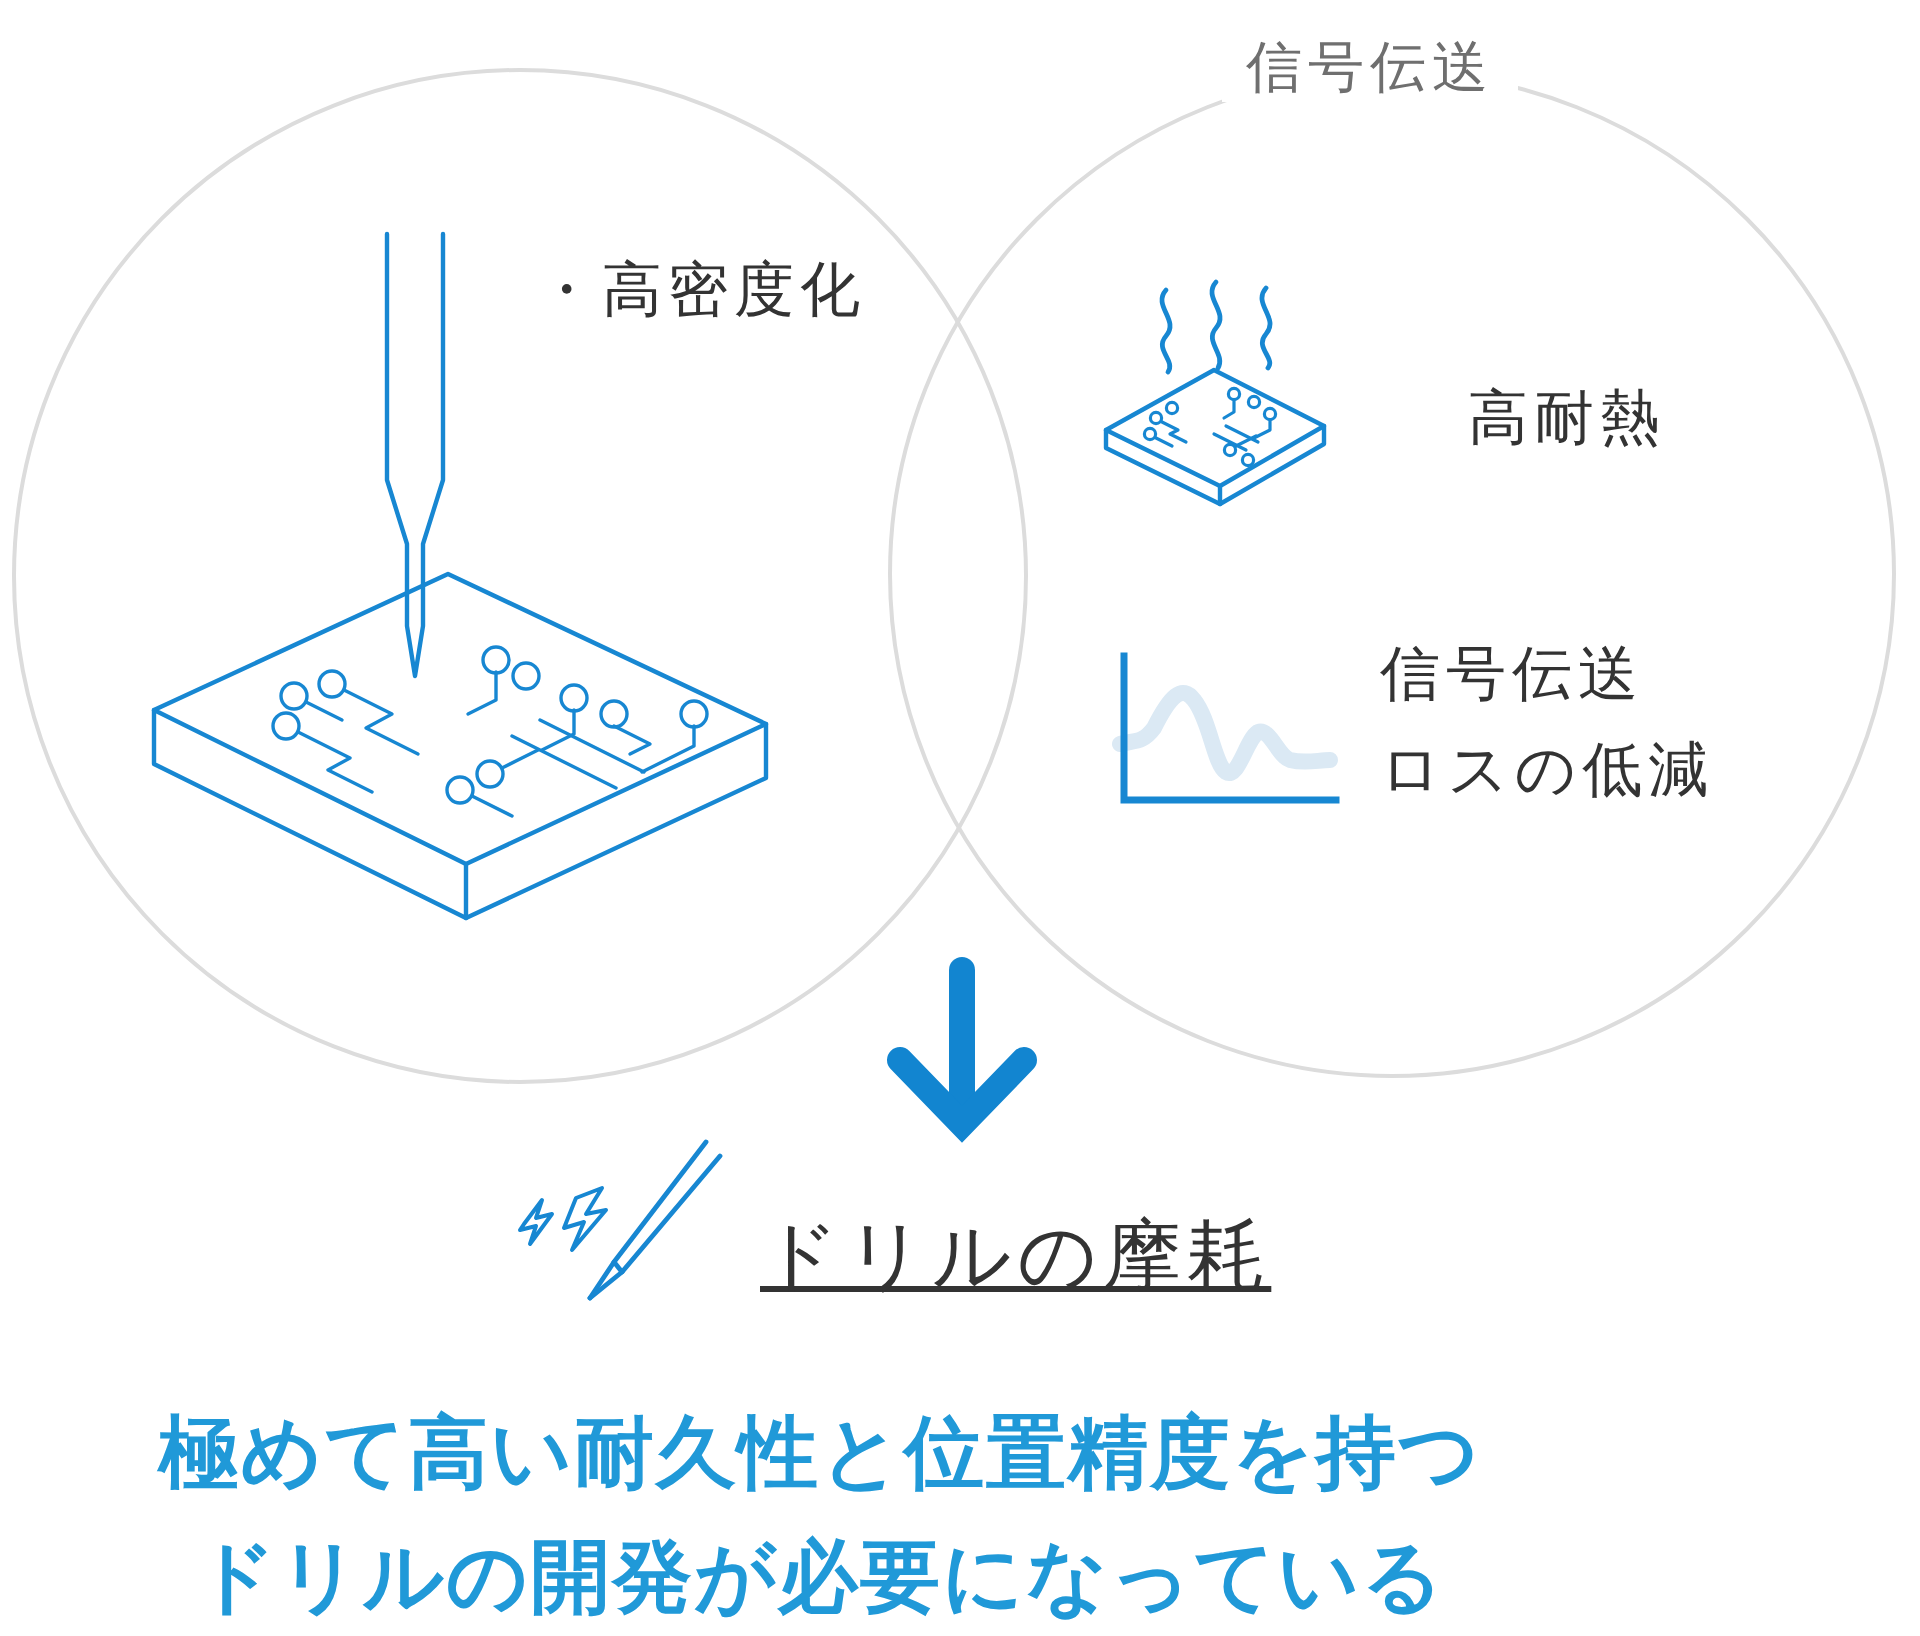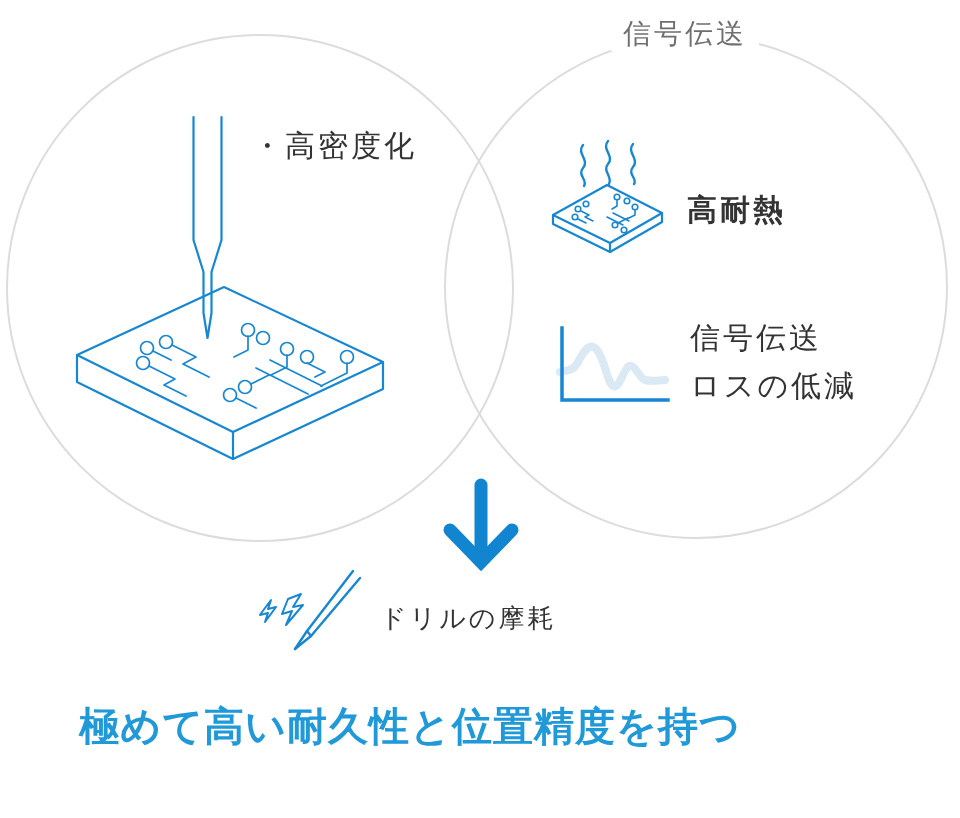--- a/index.html
+++ b/index.html
@@ -22,23 +22,23 @@
   .s-blue-thin{stroke:var(--line-blue);fill:none;stroke-width:1.7;stroke-linecap:round;stroke-linejoin:round;}
   .s-axes{stroke:var(--line-blue);fill:none;stroke-width:3.5;stroke-linecap:square;}
   .s-wave{stroke:var(--wave-light);fill:none;stroke-width:8;stroke-linecap:round;stroke-linejoin:round;}
   .s-arrow{stroke:var(--arrow-blue);fill:none;stroke-width:13;stroke-linecap:round;stroke-linejoin:miter;}
   .circle-title{
     background:var(--bg);color:var(--title-gray);
     font-size:28px;letter-spacing:3px;padding:0 12px;line-height:34px;white-space:nowrap;
   }
   .bullet-list{list-style:none;margin:0;padding:0;color:var(--text-dark);
     font-size:30px;letter-spacing:3px;}
-  .bullet-list li{margin:0 0 23px 0;line-height:32px;white-space:nowrap;}
+  .bullet-list li{margin:0 0 23px 16px;line-height:32px;white-space:nowrap;}
   .item-label{color:var(--text-dark);font-size:30px;letter-spacing:3px;line-height:48px;white-space:pre-line;}
-  .wear-label{color:var(--text-dark);font-size:26px;letter-spacing:3px;white-space:nowrap;}
+  .wear-label{color:var(--text-dark);font-size:39px;letter-spacing:3px;white-space:nowrap;text-decoration:underline;}
   .headline{width:820px;text-align:center;color:var(--headline-blue);
     font-size:40px;font-weight:700;letter-spacing:1px;white-space:nowrap;}
 </style>
 </head>
 <body>
 
 <div class="canvas">
 
   <svg class="abs" style="left:0;top:0;" width="960" height="560" viewBox="0 0 960 560">
     <circle class="s-gray" cx="260" cy="288" r="253"></circle>
@@ -113,21 +113,21 @@
           <circle cx="79" cy="97" r="2.8"></circle>
         <path d="M72,67 v6 l-5,3"></path>
         <path d="M90,77 v5 l-8,4"></path>
         <path d="M73,90 l10,-5"></path>
         <path d="M68,80 l16,8"></path>
         <path d="M62,84 l16,8"></path>
       </g>
     </g>
   </svg>
 
-  <div class="abs item-label" style="left:687px;top:186px;font-weight:bold;">高耐熱</div>
+  <div class="abs item-label" style="left:734px;top:186px;">高耐熱</div>
 
   <svg class="abs" style="left:553px;top:318px;" width="125" height="92" viewBox="0 0 125 92">
     <path class="s-wave" d="M7,54 C14,52 18,54 24,46 C32,30 38,24 44,32 C52,42 54,64 60,68 C66,72 70,52 76,48 C82,46 86,60 92,62 C100,64 106,62 112,62"></path>
     <path class="s-axes" d="M9,10 V82 H115"></path>
   </svg>
 
   <div class="abs item-label" style="left:690px;top:314px;">信号伝送
 ロスの低減</div>
 
   <svg class="abs" style="left:438px;top:478px;" width="90" height="95" viewBox="0 0 90 95">
@@ -143,14 +143,15 @@
     <g class="s-blue" style="stroke-width:2.4">
       <path d="M105,3 L59,63 L47,81"></path>
       <path d="M112,10 L63,68 L47,81"></path>
       <path d="M59,63 L63,68"></path>
     </g>
   </svg>
 
   <div class="abs wear-label" style="left:380px;top:601px;">ドリルの摩耗</div>
 
   <div class="abs headline" style="left:0;top:699px;">極めて高い耐久性と位置精度を持つ</div>
+  <div class="abs headline" style="left:0;top:761px;">ドリルの開発が必要になっている</div>
 
 </div>
 
 </body></html>

